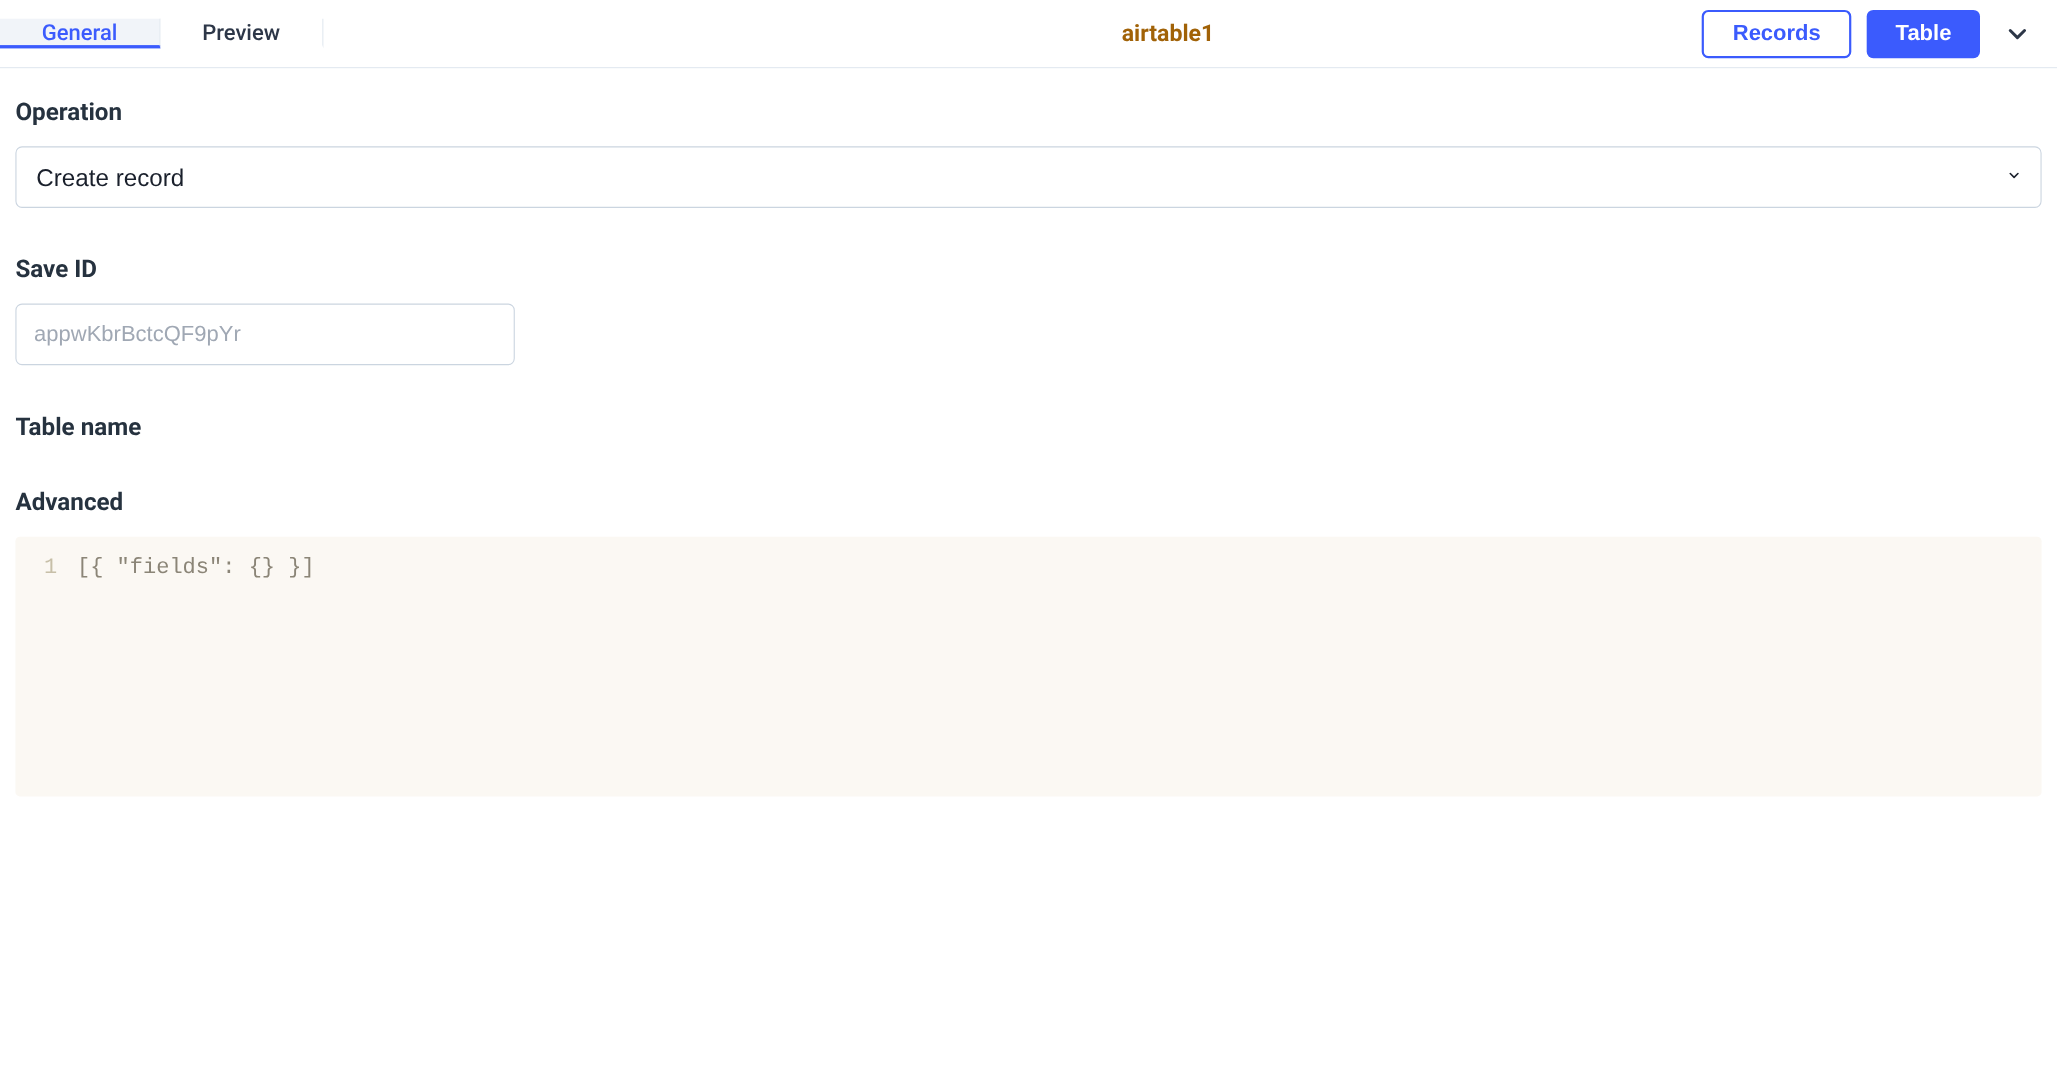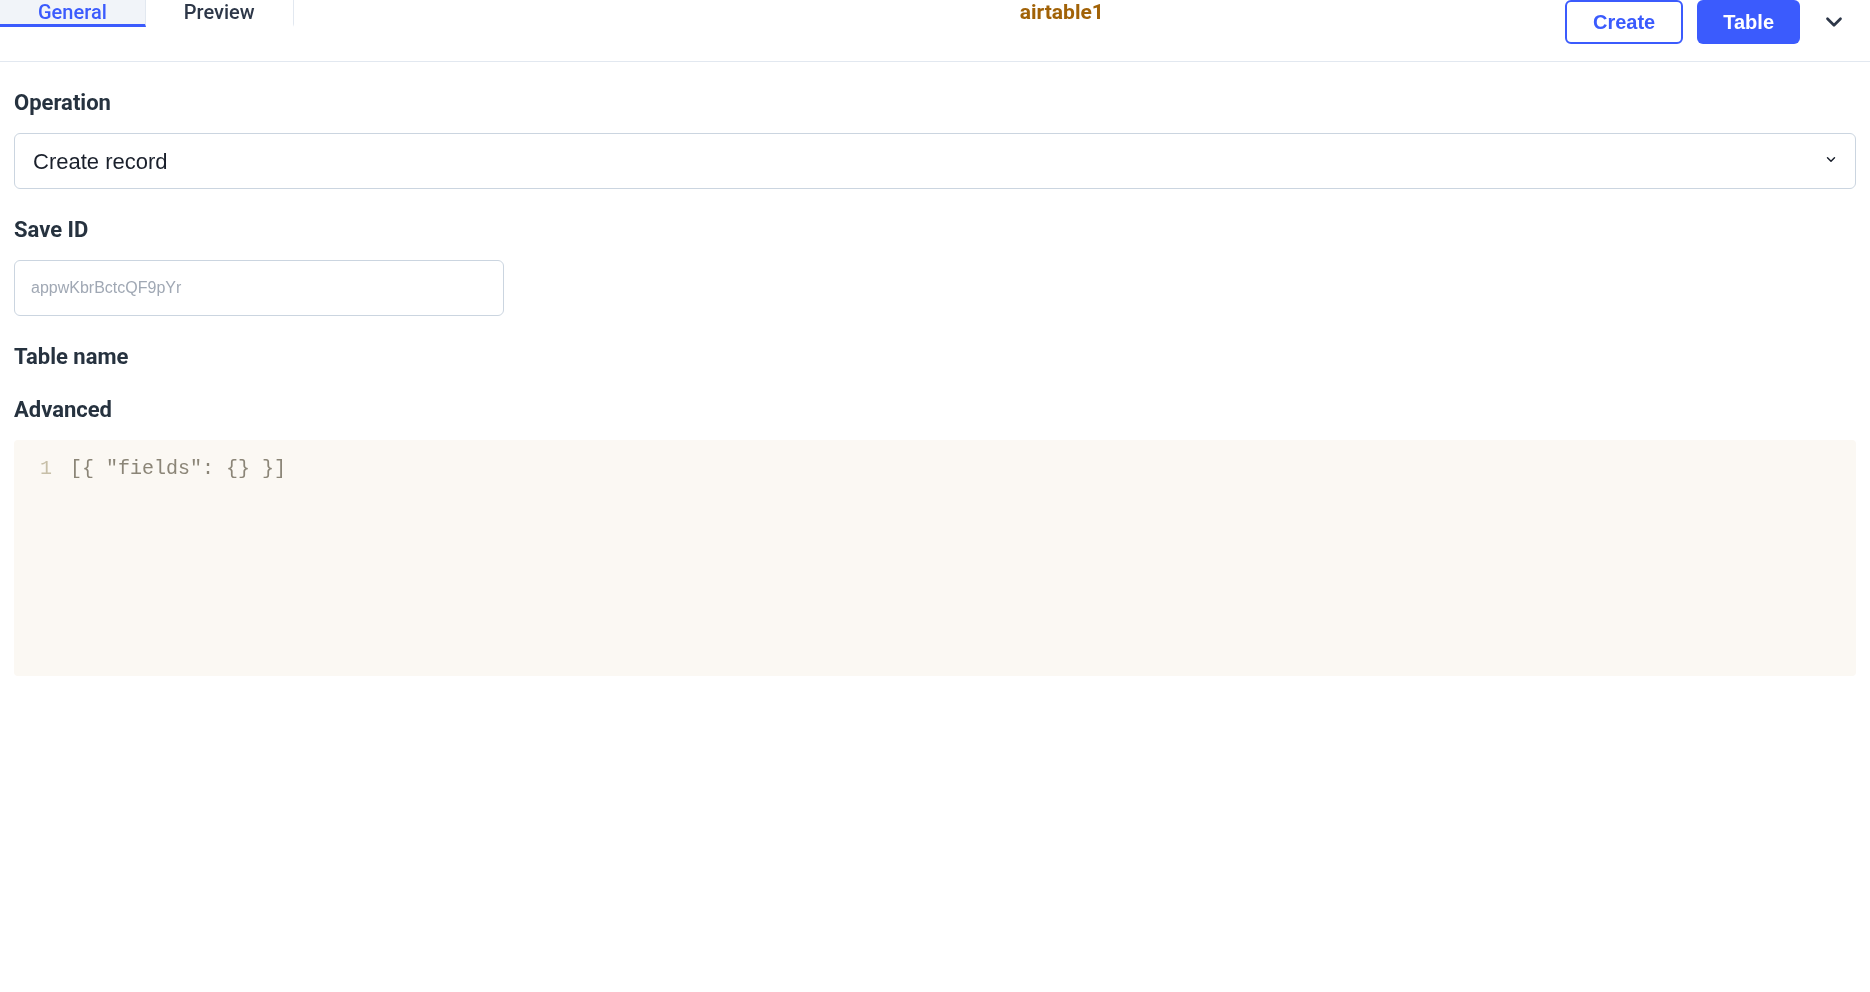--- a/index.html
+++ b/index.html
@@ -7,21 +7,21 @@
       padding: 0;
       box-sizing: border-box;
     }
     body {
       font-family: -apple-system, BlinkMacSystemFont, "Segoe UI", Roboto, Helvetica, Arial, sans-serif;
       background: #ffffff;
       color: #1a202c;
     }
     .header {
       display: flex;
-      align-items: flex-start;
+      align-items: center;
       border-bottom: 1px solid #e2e8f0;
       height: 62px;
     }
     .tabs {
       display: flex;
       align-items: stretch;
     }
     .tab {
       display: flex;
       align-items: center;
@@ -85,21 +85,21 @@
       justify-content: center;
       width: 40px;
       height: 40px;
       cursor: pointer;
       color: #2d3748;
     }
     .content {
       padding: 28px 14px 14px 14px;
     }
     .field-group {
-      margin-bottom: 28px;
+      margin-bottom: 44px;
     }
     .field-label {
       font-size: 22px;
       font-weight: 700;
       color: #26323f;
       margin-bottom: 18px;
     }
     .select-wrap {
       position: relative;
       width: 100%;
@@ -118,25 +118,25 @@
     }
     .select-chevron {
       position: absolute;
       right: 18px;
       top: 50%;
       transform: translateY(-50%);
       pointer-events: none;
       color: #1a202c;
     }
     .text-input {
-      width: 490px;
+      width: 454px;
       max-width: 100%;
       height: 56px;
       padding: 0 16px;
-      font-size: 16px;
+      font-size: 20px;
       color: #1a202c;
       background: #ffffff;
       border: 1px solid #cbd5e0;
       border-radius: 6px;
     }
     .text-input::placeholder {
       color: #a0a8b4;
     }
     .code-editor {
       width: 100%;
@@ -172,21 +172,21 @@
     <div class="tab active">
       <span>General</span>
     </div>
     <div class="tab">
       <span>Preview</span>
     </div>
   </div>
   <div class="header-spacer"></div>
   <div class="header-title">airtable1</div>
   <div class="header-actions">
-    <button class="btn btn-outline">Create</button>
+    <button class="btn btn-outline">Records</button>
     <button class="btn btn-primary">Table</button>
     <div class="chevron-toggle">
       <svg width="26" height="26" viewBox="0 0 24 24" fill="none" stroke="currentColor" stroke-width="2.5" stroke-linecap="round" stroke-linejoin="round">
           <polyline points="6 9 12 15 18 9"></polyline>
         </svg>
     </div>
   </div>
 </div>
 
 <div class="content">

